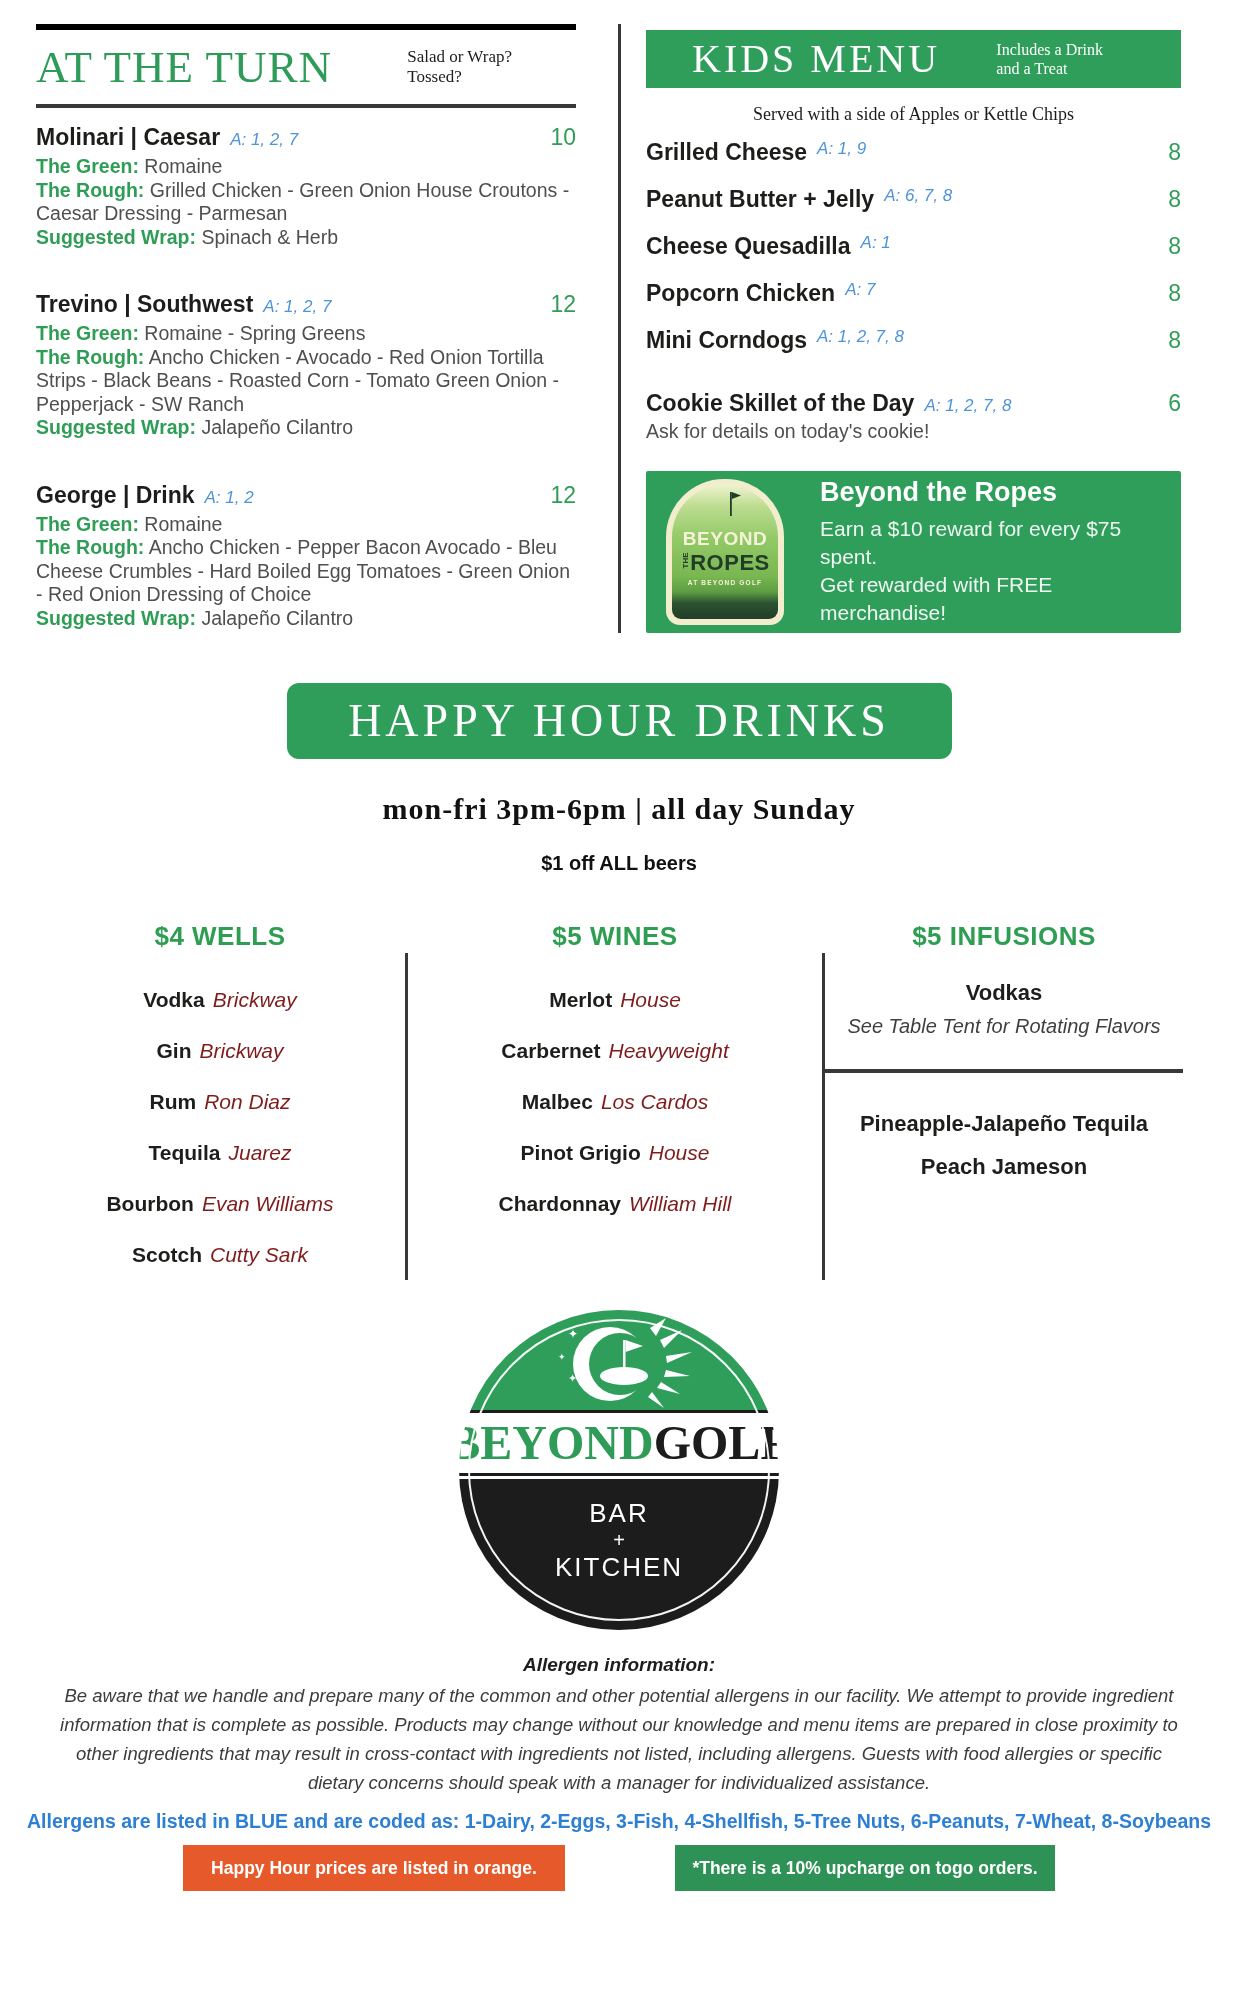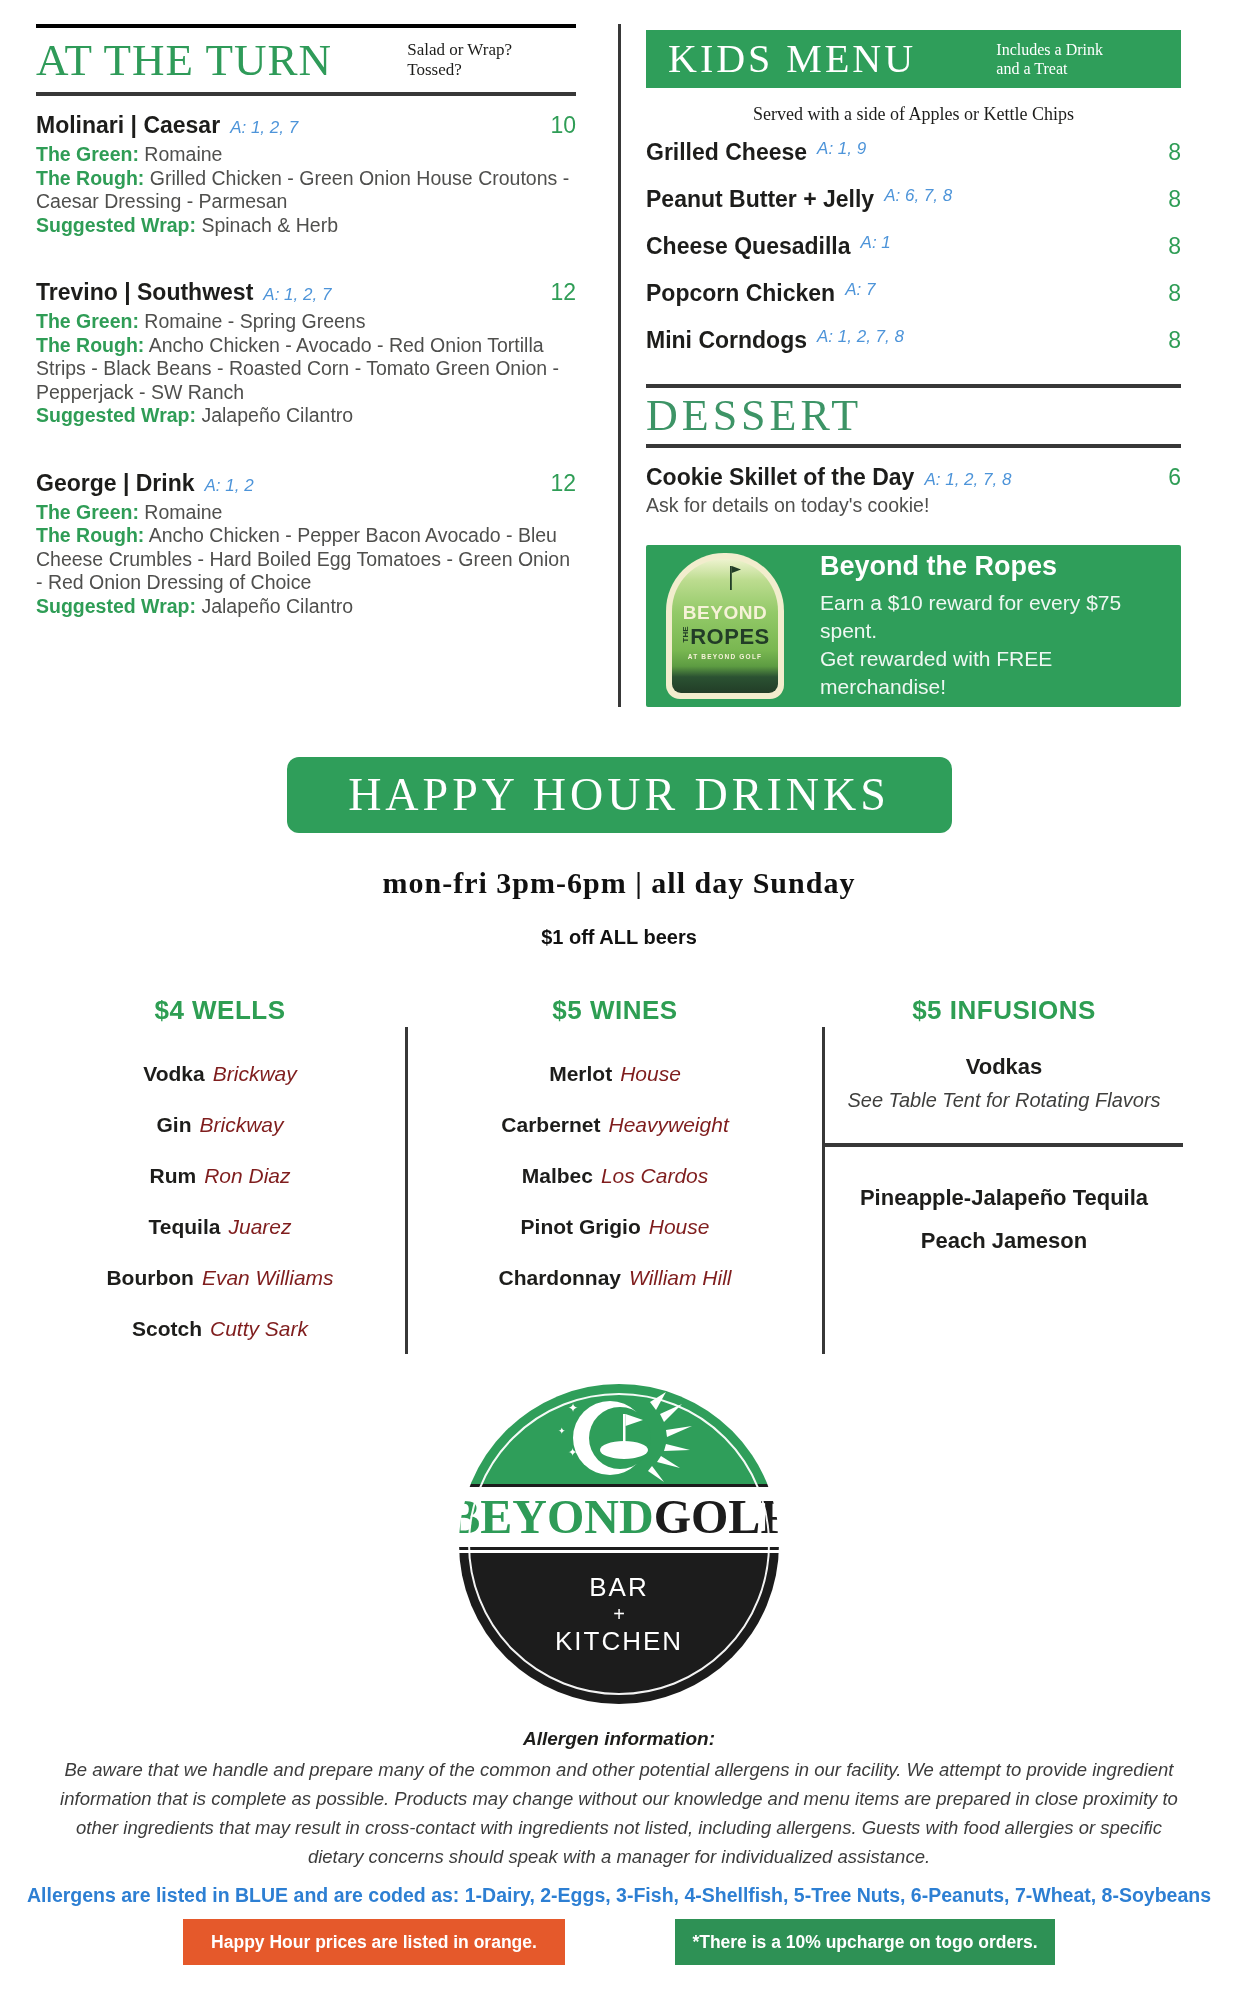--- a/index.html
+++ b/index.html
@@ -10,22 +10,22 @@
   }
   .serif { font-family:"Liberation Serif", serif; }
 
   
   .top-section { display:flex; padding:24px 55px 0 36px; align-items:stretch; }
   .col-left  { width:540px; flex:none; }
   .top-vdivider { width:3px; background:#383838; margin-left:42px; flex:none; }
   .col-right { width:535px; flex:none; margin-left:25px; }
 
   .turn-header {
-    border-top:4px solid #000000; border-bottom:4px solid #383838;
-    height:72px; display:flex; align-items:center;
+    border-top:6px solid #000000; border-bottom:4px solid #383838;
+    height:84px; display:flex; align-items:center;
   }
   .turn-title {
     font-family:"Liberation Serif", serif; font-weight:normal;
     font-size:45px; color:#2f9b59; letter-spacing:1px; line-height:1;
   }
   .turn-sub {
     margin-left:auto; padding-right:64px;
     font-family:"Liberation Serif", serif; font-size:17px; line-height:20px; color:#1d1d1b;
   }
 
@@ -34,21 +34,21 @@
   .item-head { display:flex; align-items:baseline; }
   .item-name { font-size:23px; font-weight:bold; color:#1d1d1b; }
   .item-allergen { font-size:17px; font-style:italic; color:#4d94d9; margin-left:10px; }
   .item-price { margin-left:auto; font-size:23px; color:#2f9d56; }
   .item-lines { margin-top:4px; font-size:19.5px; line-height:23.5px; color:#4f4f4d; }
   .line-label { color:#2f9d56; font-weight:bold; }
 
   
   .kids-banner {
     margin-top:6px; height:58px; background:#2f9e5a; color:#fff;
-    display:flex; align-items:center;
+    display:flex; align-items:center;padding-left:24px;
   }
   .kids-title {
     font-family:"Liberation Serif", serif; font-weight:normal;
     font-size:40px; letter-spacing:3px; padding-left:22px; line-height:1;
   }
   .kids-note {
     margin-left:auto; padding-right:78px;
     font-family:"Liberation Serif", serif; font-size:16px; line-height:19px;
   }
   .kids-served { margin-top:16px; text-align:center;
@@ -242,23 +242,20 @@
         <span class="item-allergen">A: 7</span>
         <span class="item-price">8</span>
       </div>
       <div class="kids-row">
         <span class="item-name">Mini Corndogs</span>
         <span class="item-allergen">A: 1, 2, 7, 8</span>
         <span class="item-price">8</span>
       </div>
     </div>
 
-    <div class="dessert-header">
-      <div class="dessert-title">DESSERT</div>
-    </div>
     <div class="dessert-item">
       <div class="item-head">
         <span class="item-name">Cookie Skillet of the Day</span>
         <span class="item-allergen">A: 1, 2, 7, 8</span>
         <span class="item-price">6</span>
       </div>
       <div class="dessert-note">Ask for details on today's cookie!</div>
     </div>
 
     <div class="ropes-box">

